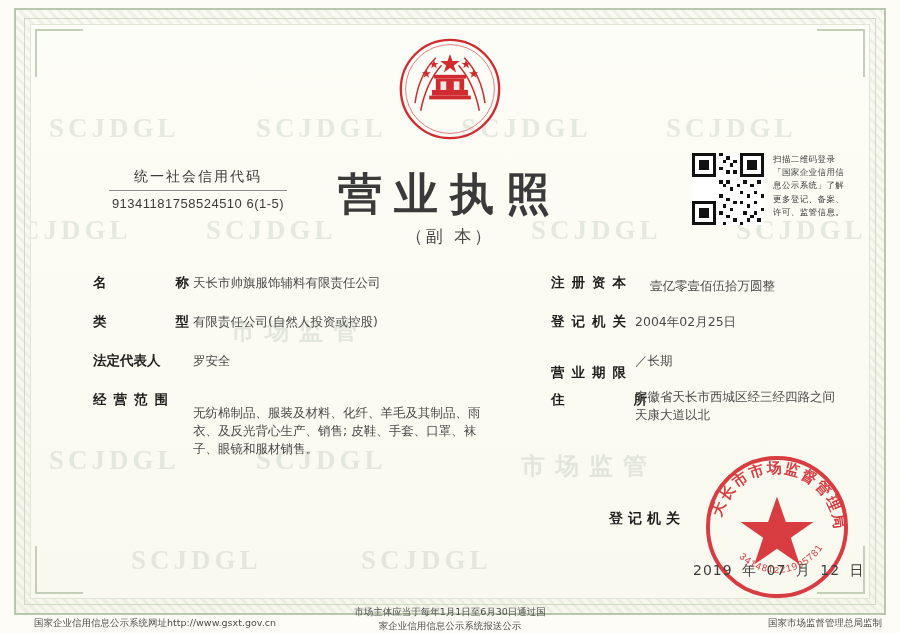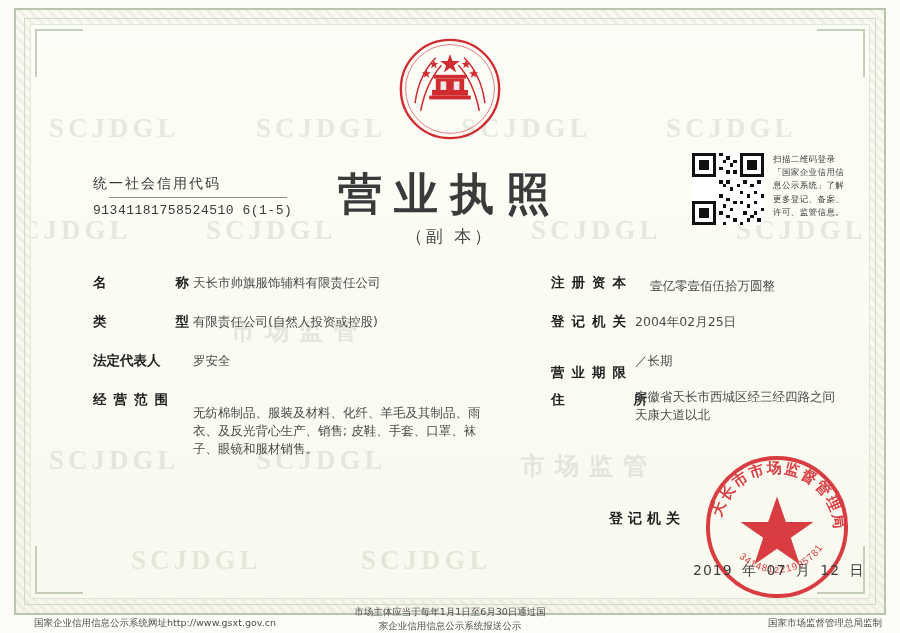--- a/index.html
+++ b/index.html
@@ -75,31 +75,31 @@
     font-size:44px;font-weight:bold;color:#3a3a3a;
     letter-spacing:12px;
   }
   .subtitle{
     position:absolute;left:0;right:0;top:200px;text-align:center;
     font-size:17px;color:#4a4a4a;letter-spacing:3px;
   }
 
   
   .code-block{
-    position:absolute;left:62px;top:150px;width:210px;text-align:left;
+    position:absolute;left:62px;top:143px;width:210px;text-align:center;
   }
   .code-label{
     font-size:14px;color:#3b3b3b;letter-spacing:2px;
   }
   .code-rule{
     margin:4px auto 5px auto;width:178px;height:1px;background:#8d8d8d;
   }
   .code-value{
     font-size:13px;color:#3b3b3b;letter-spacing:0.5px;
-    font-family:Liberation Mono, monospace;
+    font-family:Liberation Sans, sans-serif;
   }
 
   
   .qr{
     position:absolute;right:105px;top:128px;width:72px;height:72px;
     background:#fff;
   }
   .qr svg{display:block;}
   .qr-note{
     position:absolute;right:18px;top:128px;width:78px;

